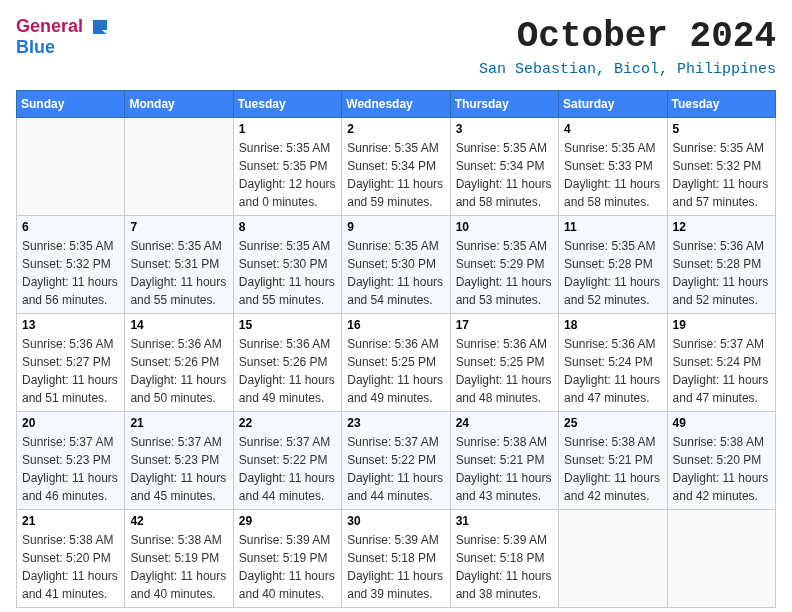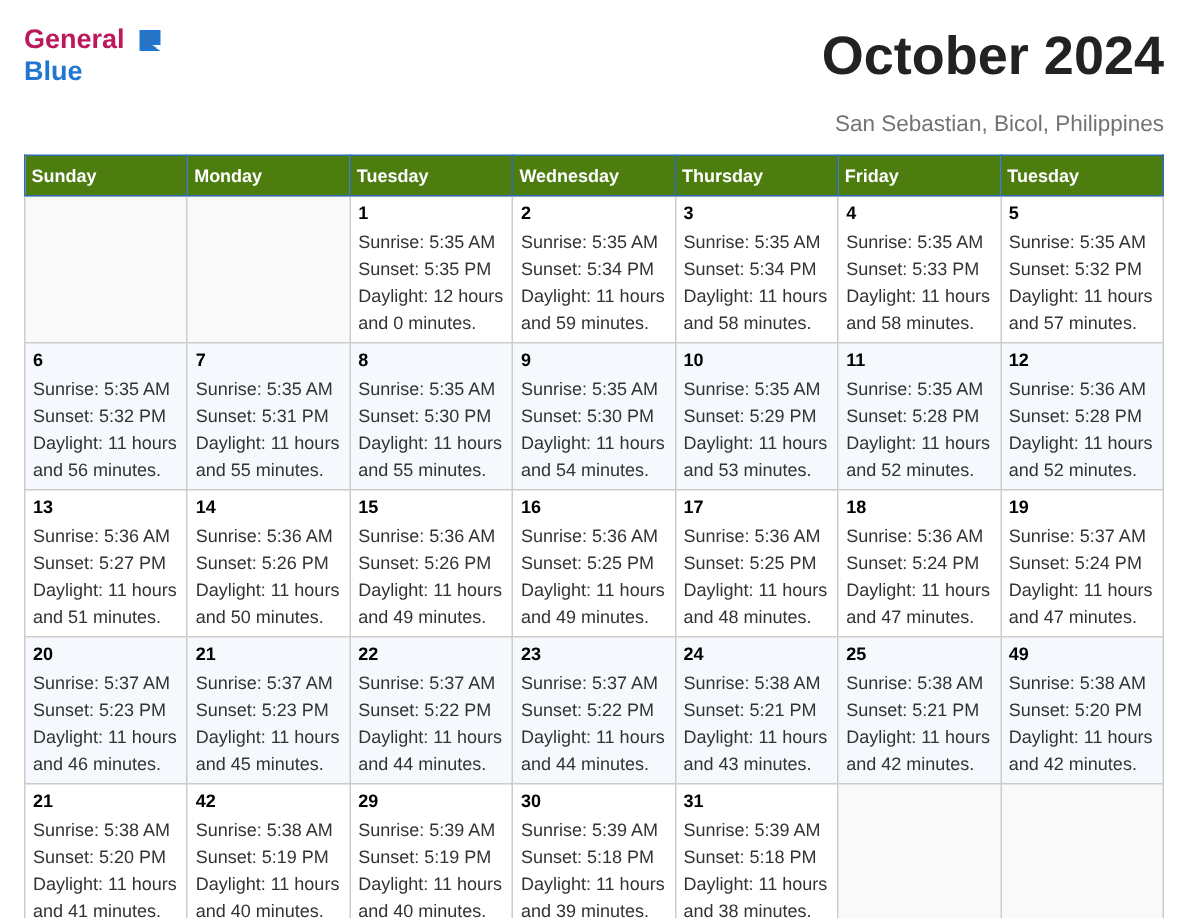--- a/index.html
+++ b/index.html
@@ -37,38 +37,39 @@
       height: 18px;
       display: inline-block;
       margin-left: 2px;
     }
     .logo-row {
       display: flex;
       align-items: center;
     }
     .title-area {
       text-align: right;
+      font-family: Liberation Mono, monospace;
     }
     .month-title {
       font-size: 36px;
       font-weight: bold;
       color: #222;
     }
     .location-title {
       font-size: 15px;
-      color: #737373;
-      margin-top: 16px;
+      color: #0369a1;
+      margin-top: 4px;
     }
     .calendar {
       width: 100%;
       border-collapse: collapse;
       font-size: 11px;
     }
     .calendar thead tr th {
-      background-color: #4d7c0f;
+      background-color: #3b82f6;
       color: #fff;
       padding: 6px 4px;
       text-align: left;
       font-size: 12px;
       font-weight: bold;
       border: 1px solid #2e6db4;
     }
     .calendar tbody tr td {
       border: 1px solid #ccc;
       vertical-align: top;
@@ -118,21 +119,21 @@
 </div>
 
 <table class="calendar">
   <thead>
     <tr id="weekday-headers">
     <th>Sunday</th>
         <th>Monday</th>
         <th>Tuesday</th>
         <th>Wednesday</th>
         <th>Thursday</th>
-        <th>Friday</th>
+        <th>Saturday</th>
         <th>Tuesday</th>
       </tr>
   </thead>
   <tbody id="calendar-body">
   <tr>
         <td class="empty-cell"></td>
         <td class="empty-cell"></td>
         <td>
           <span class="day-number">1</span>
           <div class="day-info" style="white-space: pre-line;">Sunrise: 5:35 AM

